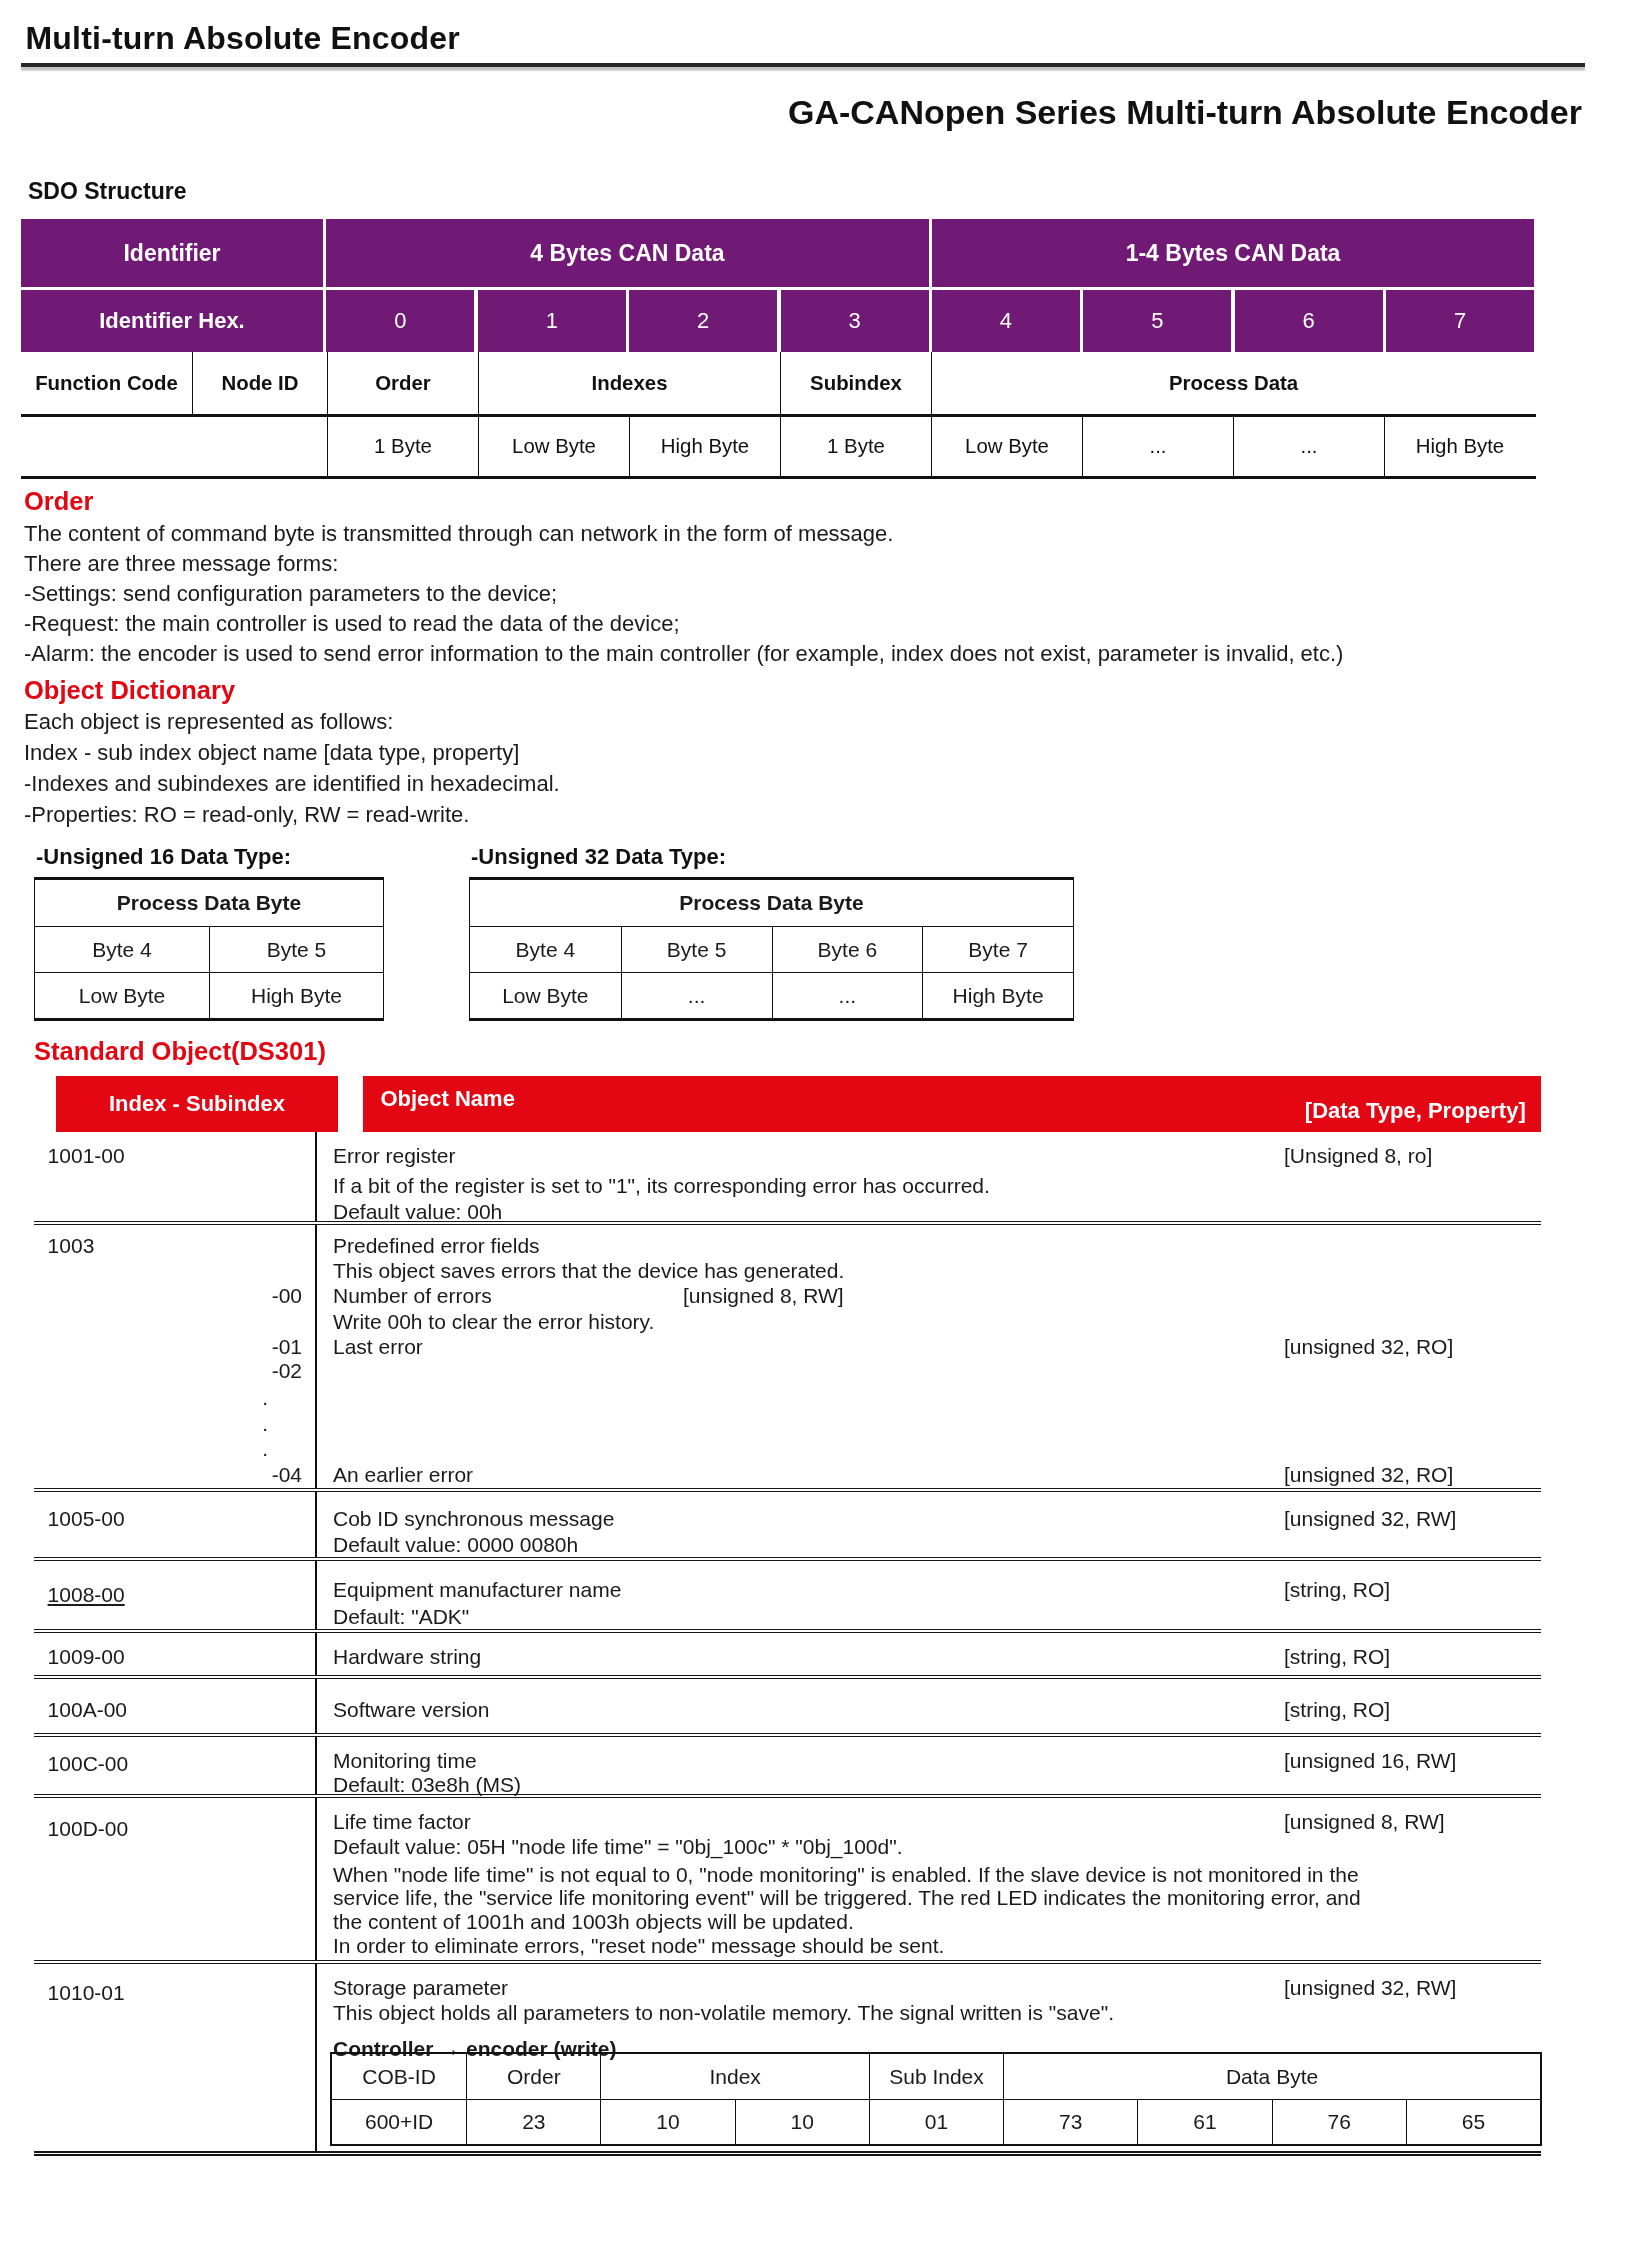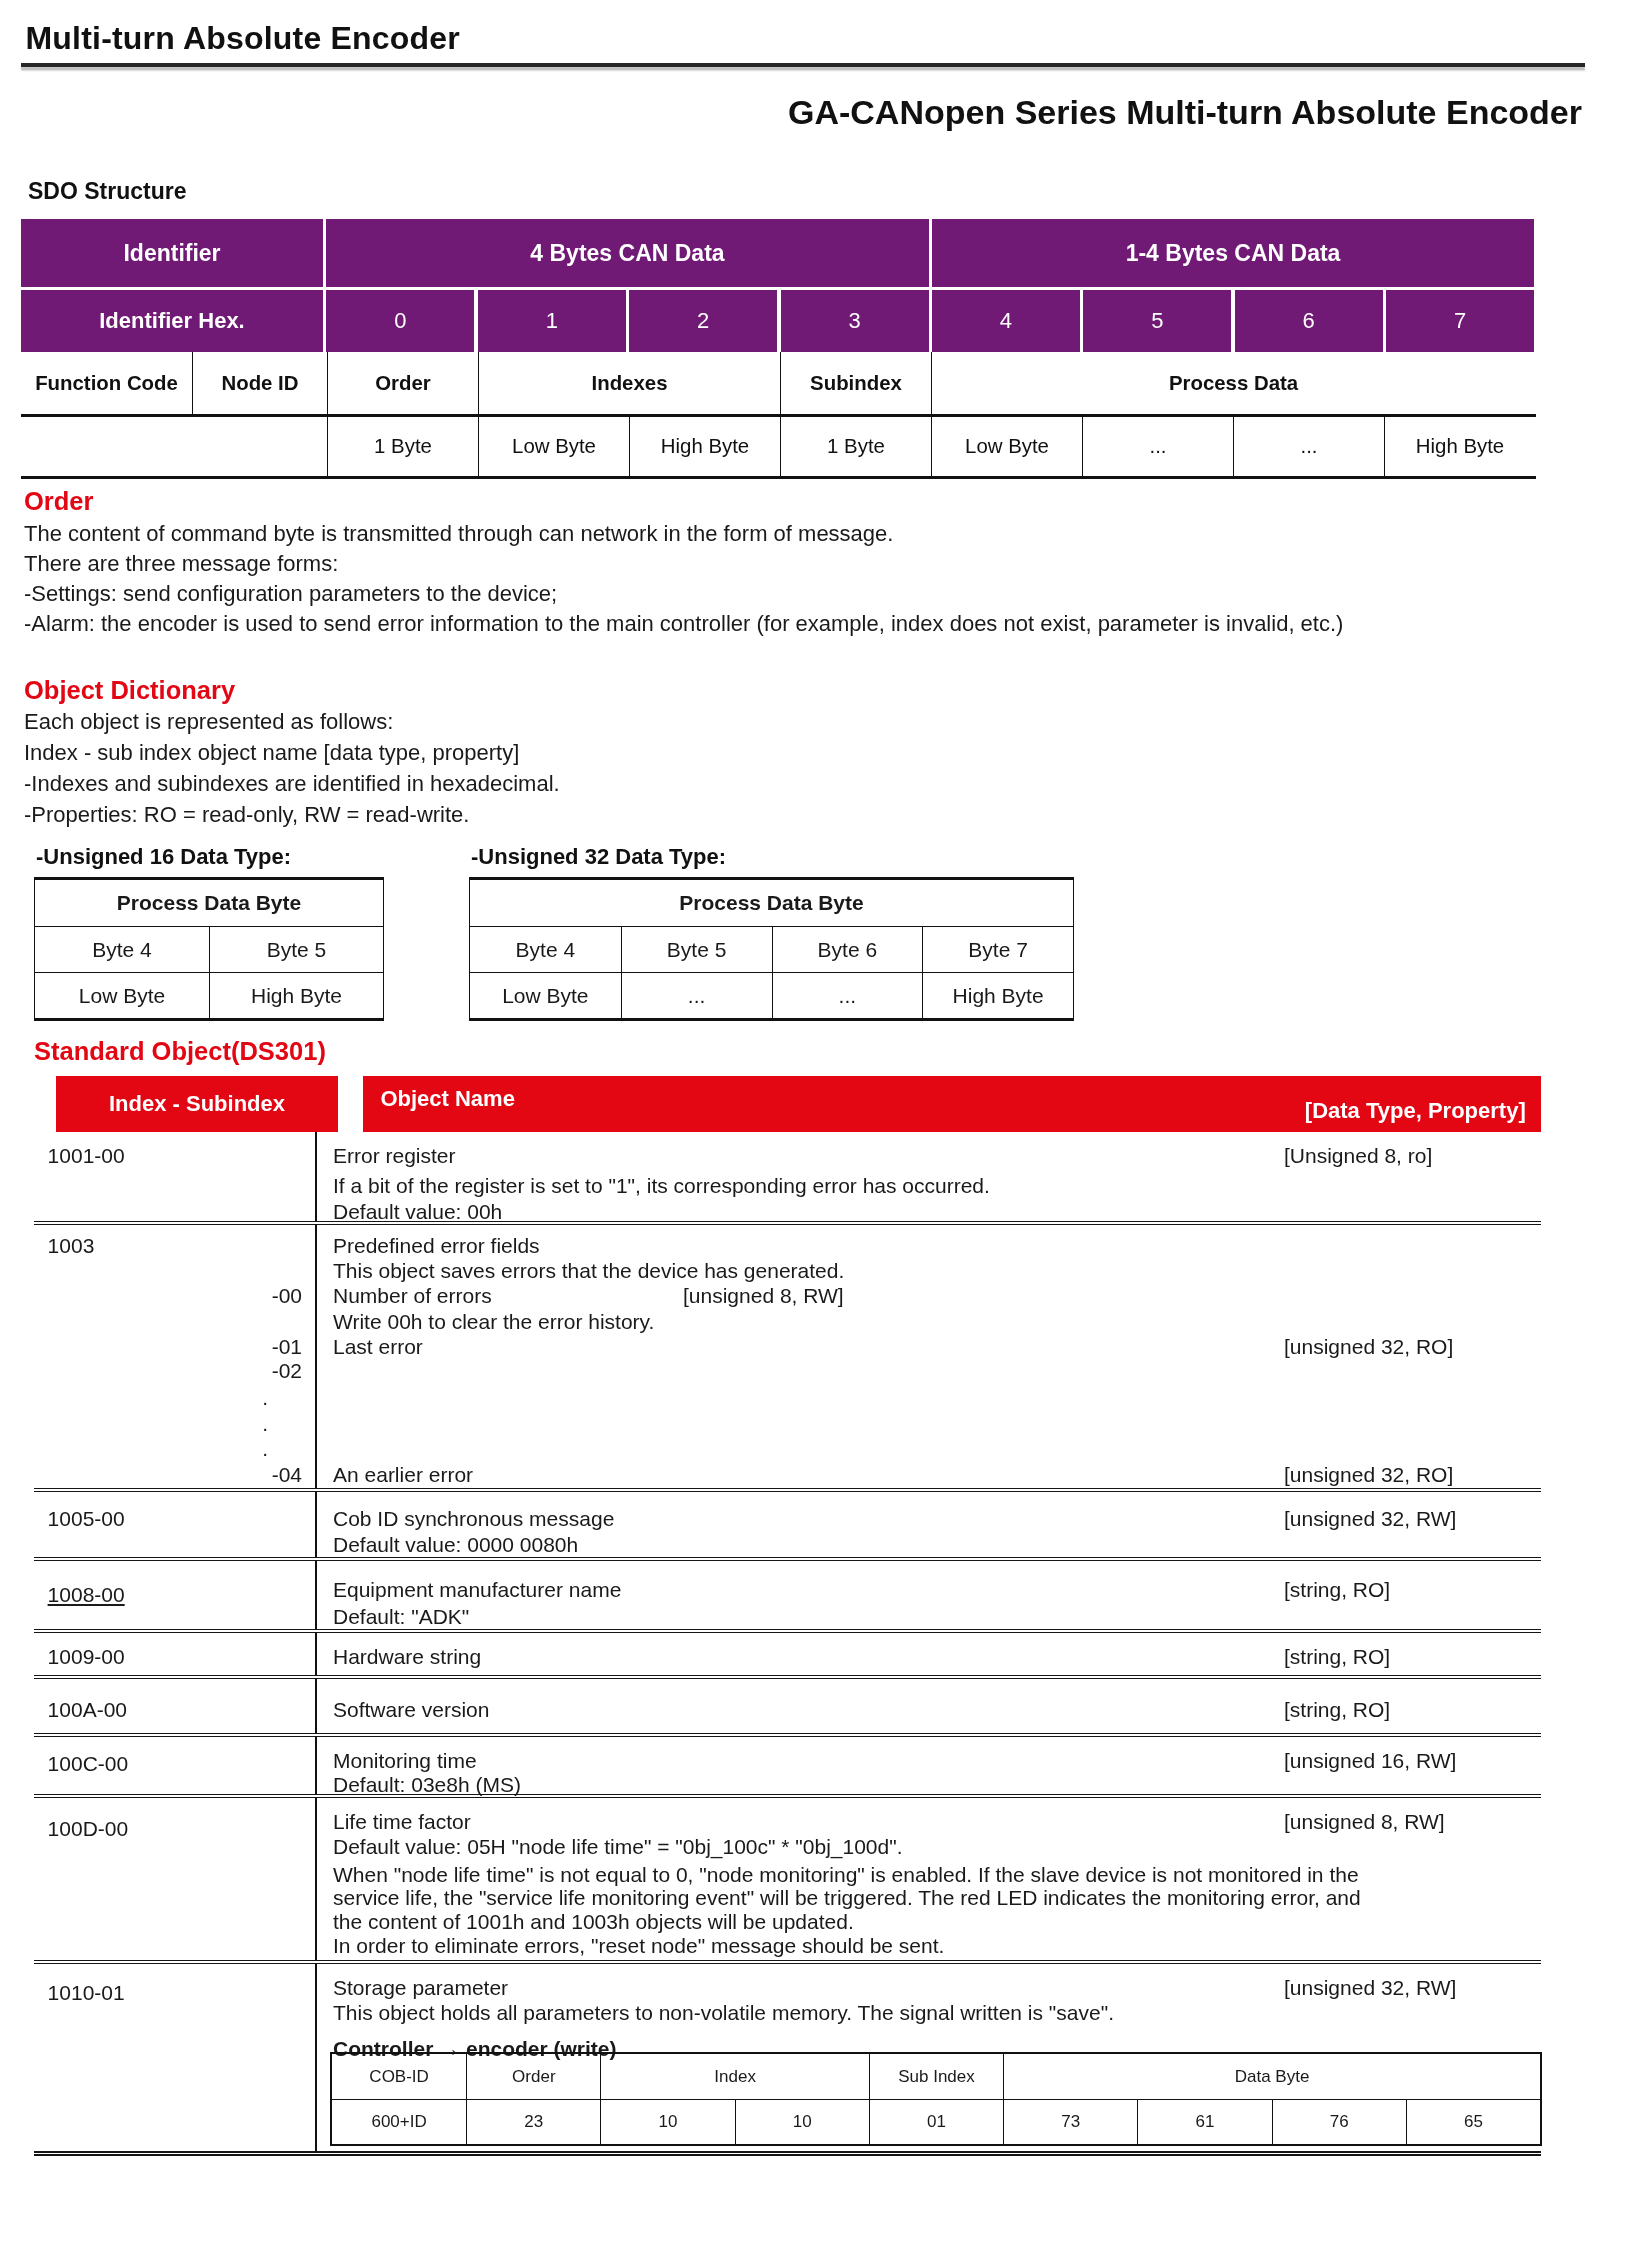--- a/index.html
+++ b/index.html
@@ -68,21 +68,21 @@
   .dotln{position:absolute;left:0;width:268px;text-align:right;padding-right:34px;font-size:21px;box-sizing:border-box;}
   .cl{position:absolute;left:299px;font-size:21px;white-space:pre;}
   .cl.ind{left:482px;}
   .pp{position:absolute;left:1250px;font-size:21px;white-space:pre;}
   .ppi{position:absolute;left:649px;font-size:21px;white-space:pre;}
   .bold{font-weight:bold;}
 
   
   .stg-table{position:absolute;left:296px;top:88px;width:1212px;border:2.5px solid #111;box-sizing:border-box;}
   .stg-row{display:grid;grid-template-columns:repeat(9,1fr);}
-  .stg-cell{display:flex;align-items:center;justify-content:center;height:45px;font-size:17px;box-sizing:border-box;}
+  .stg-cell{display:flex;align-items:center;justify-content:center;height:45px;font-size:21px;box-sizing:border-box;}
   .stg-row.dat .stg-cell{border-top:1.7px solid #111;}
   .stg-cell.blc{border-left:1.7px solid #111;}
   .stg-span2{grid-column:span 2;}
   .stg-span4{grid-column:span 4;}
 </style>
 </head>
 <body>
 
 <div class="abs doc-title">Multi-turn Absolute Encoder</div>
 <div class="abs doc-rule"></div>
@@ -123,20 +123,21 @@
     <div class="wc bl">...</div>
     <div class="wc bl">High Byte</div>
   </div>
 </div>
 
 <div class="abs sec-heading" style="left:24px;top:487px;">Order</div>
 <div class="abs para order-para">
   <div>The content of command byte is transmitted through can network in the form of message.</div>
   <div>There are three message forms:</div>
   <div>-Settings: send configuration parameters to the device;</div>
+  <div>-Request: the main controller is used to read the data of the device;</div>
   <div>-Alarm: the encoder is used to send error information to the main controller (for example, index does not exist, parameter is invalid, etc.)</div>
 </div>
 
 <div class="abs sec-heading" style="left:24px;top:676px;">Object Dictionary</div>
 <div class="abs para od-para">
   <div>Each object is represented as follows:</div>
   <div>Index - sub index object name [data type, property]</div>
   <div>-Indexes and subindexes are identified in hexadecimal.</div>
   <div>-Properties: RO = read-only, RW = read-write.</div>
 </div>

